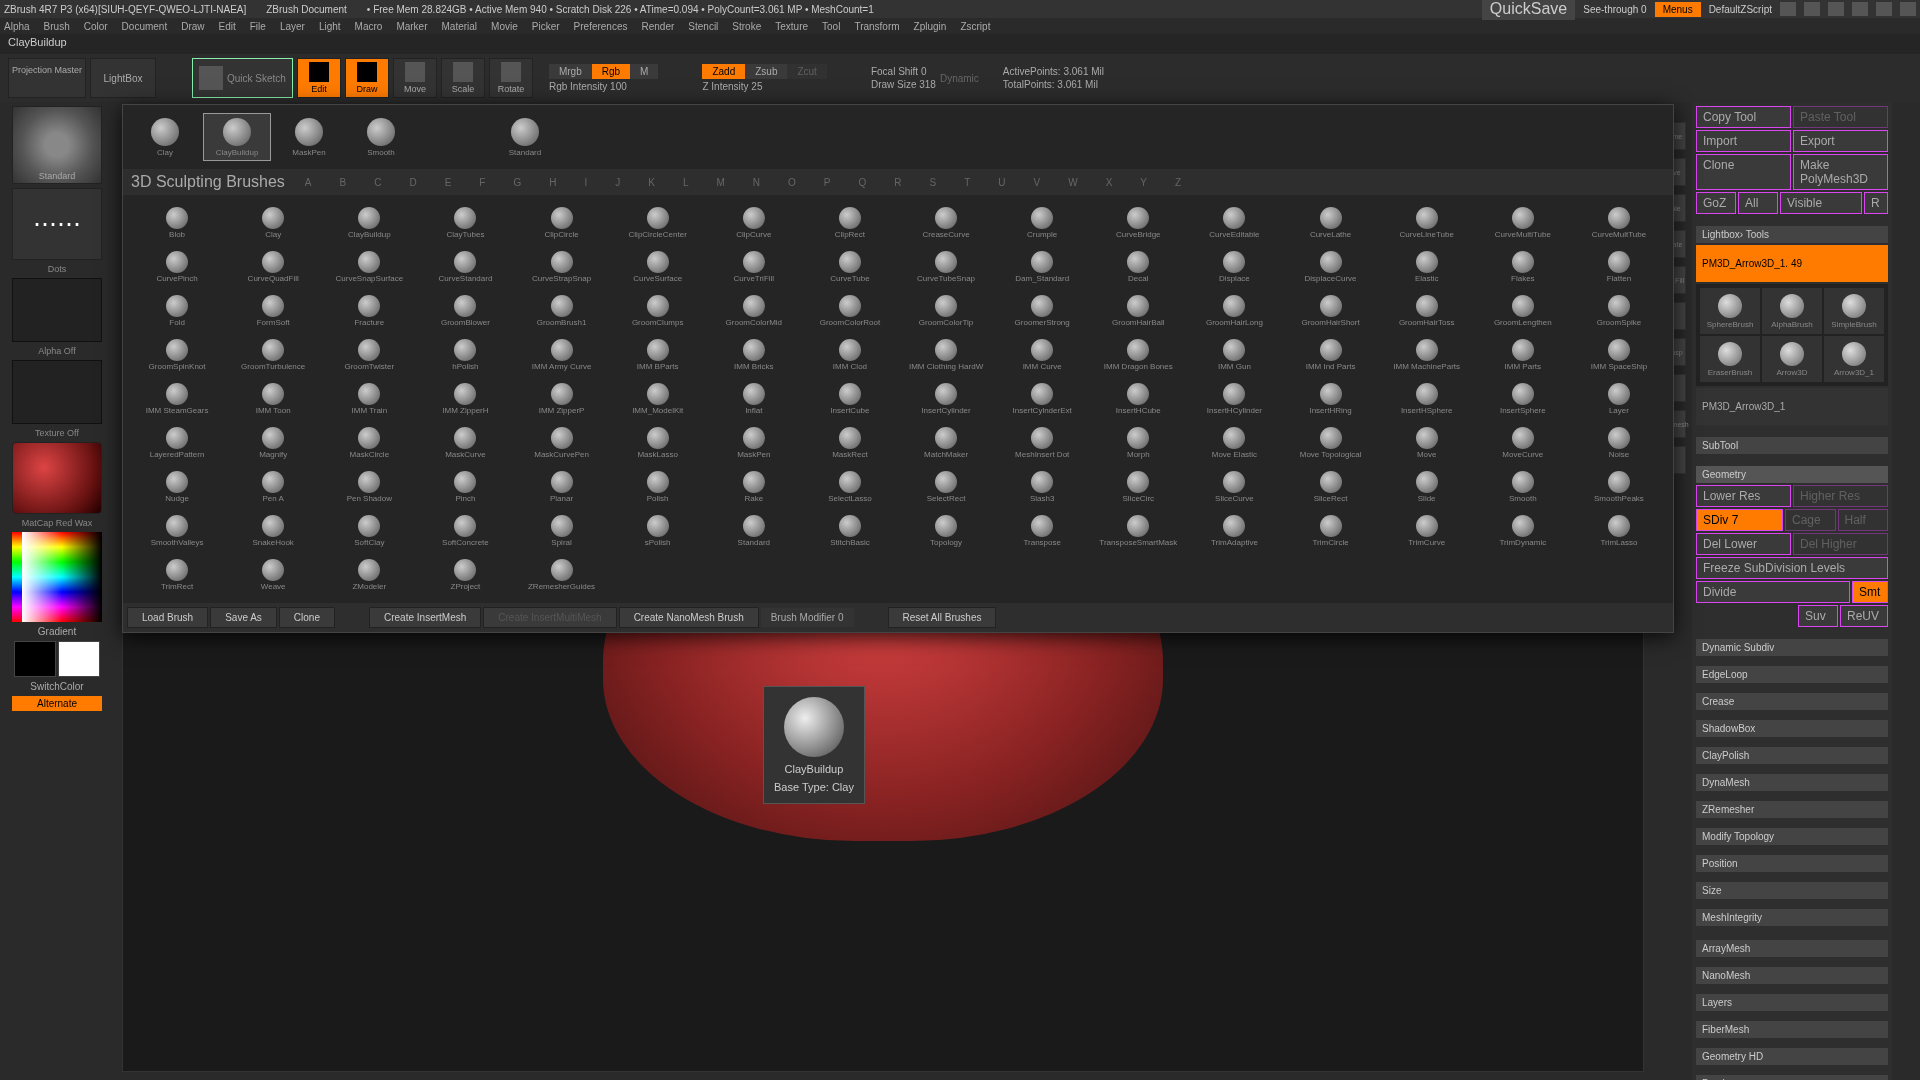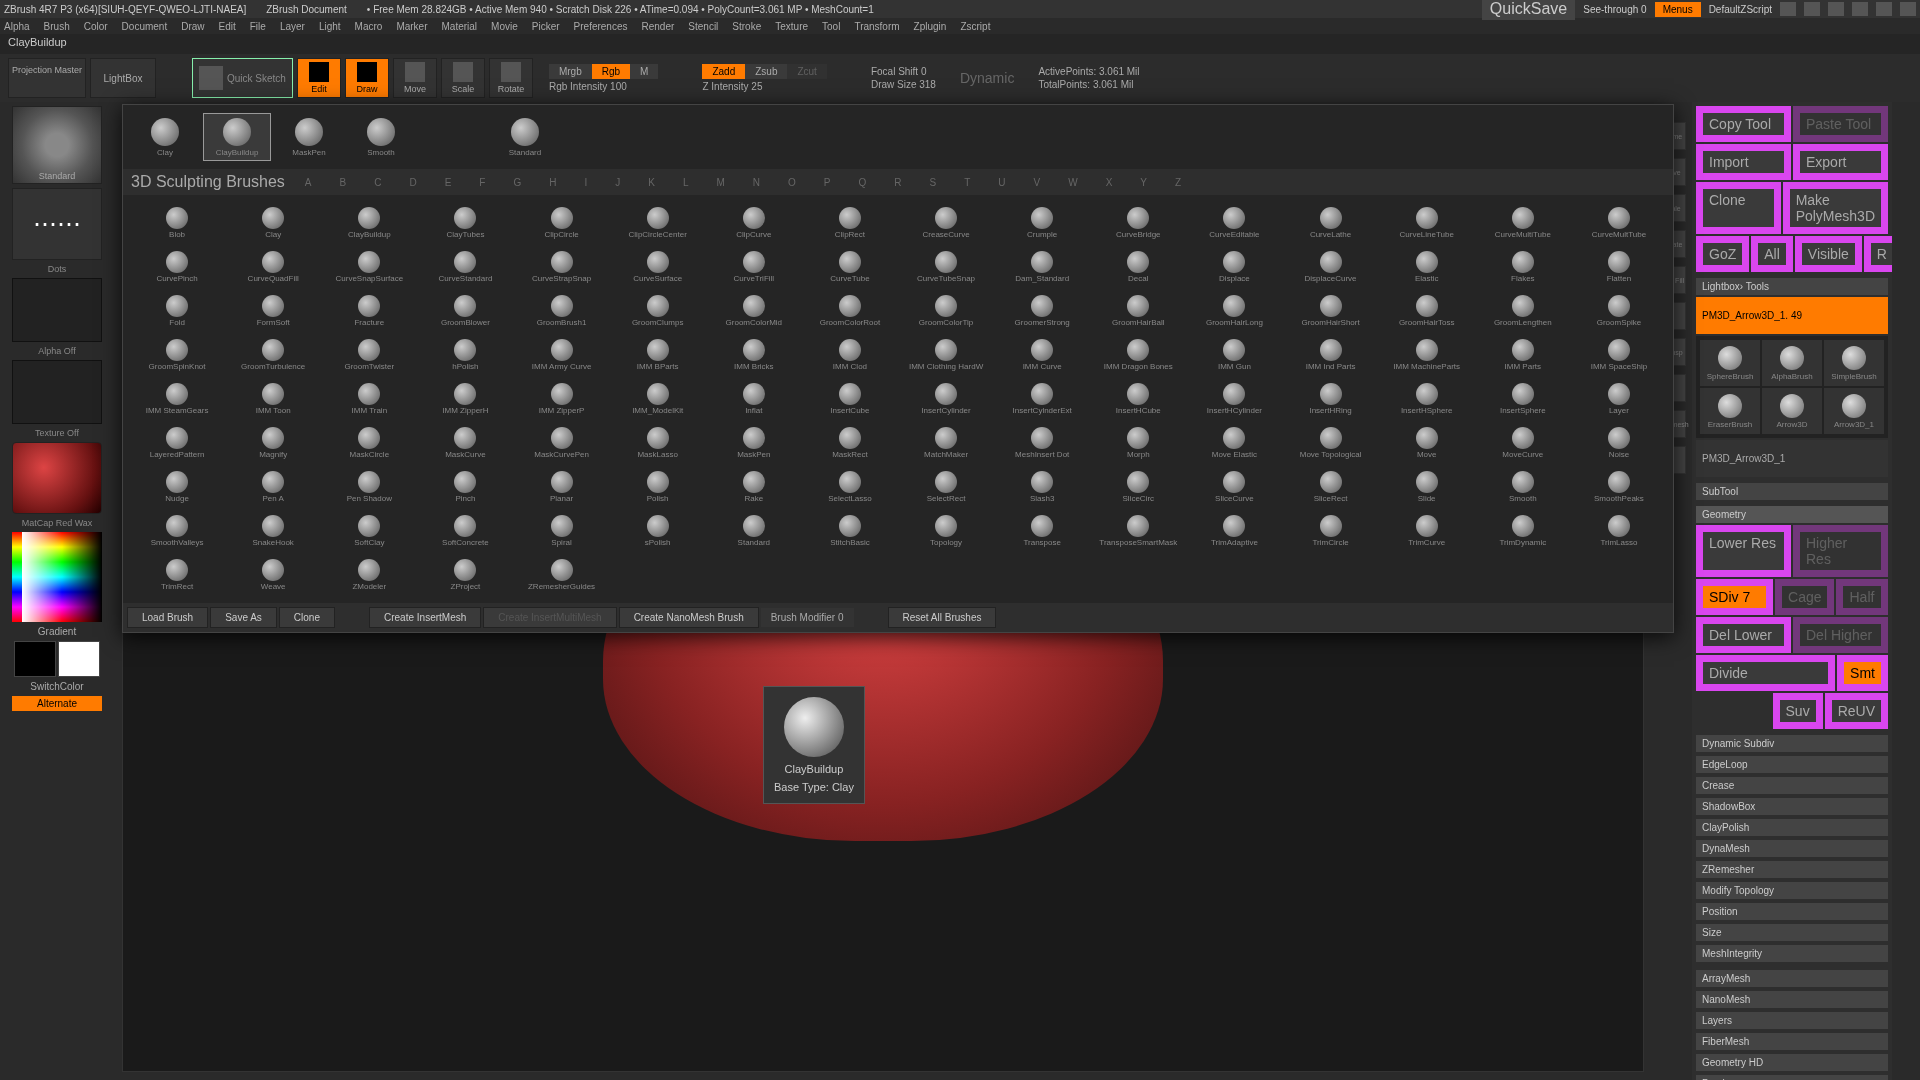--- a/index.html
+++ b/index.html
@@ -32,23 +32,23 @@
 .canvas{position:absolute;inset:8px;background:#1a1a1a;border:1px solid #333}
 .obj{position:absolute;left:50%;top:370px;transform:translateX(-50%);width:560px;height:360px;background:radial-gradient(ellipse at 50% 30%,#d44,#822 60%,#411);border-radius:50% 50% 45% 45%}
 .tooltip{position:absolute;left:640px;top:575px;background:#333;border:1px solid #555;padding:10px;display:flex;flex-direction:column;align-items:center;gap:6px}
 .tooltip .ball{width:60px;height:60px;background:radial-gradient(circle at 35% 35%,#eee,#888 60%,#444);border-radius:50%}
 .tooltip .t1{font-size:11px;color:#ccc}
 .tooltip .t2{font-size:11px;color:#ccc}
 .right-shelf{width:40px;background:#2a2a2a;display:flex;flex-direction:column;align-items:center;gap:8px;padding-top:20px}
 .shelf-ico{width:28px;height:28px;background:#444;border:1px solid #333;font-size:7px;color:#888;display:flex;align-items:center;justify-content:center;text-align:center}
 .right-palette{width:200px;background:#2e2e2e;display:flex;flex-direction:column;padding:4px;gap:2px}
 .pal-row{display:flex;gap:2px}
-.pal-btn{flex:1;background:#3a3a3a;padding:3px 6px;font-size:14px;color:#aaa;border:7px solid #d946ef}
+.pal-btn{flex:1;background:#3a3a3a;padding:3px 6px;font-size:12px;color:#aaa;border:1px solid #d946ef}
 .pal-btn.orange{background:#ff7b00;color:#000}
-.pal-header{background:#444;padding:3px 6px;font-size:10px;color:#ccc;margin-top:4px}
+.pal-header{background:#444;padding:3px 6px;font-size:10px;color:#ccc;margin-top:10px}
 .pal-slider{background:#333;padding:13px 6px;font-size:10px;color:#aaa;position:relative}
 .tool-thumbs{display:grid;grid-template-columns:1fr 1fr 1fr;gap:2px;padding:4px;background:#222}
 .tool-thumb{height:46px;background:#333;display:flex;flex-direction:column;align-items:center;justify-content:center;font-size:8px;color:#888}
 .tool-thumb .tball{width:24px;height:24px;background:radial-gradient(circle at 35% 35%,#ddd,#666);border-radius:50%;margin-bottom:2px}
 .far-right{width:28px;background:#2a2a2a}
 
 
 .popup{position:absolute;left:122px;top:104px;right:246px;background:#2a2a2a;border:1px solid #444;box-shadow:0 4px 20px rgba(0,0,0,0.8);z-index:100}
 .popup-title{text-align:center;padding:4px;font-size:11px;color:#aaa;background:#2a2a2a}
 .qp-row{display:flex;gap:4px;padding:8px;background:#252525}
@@ -165,21 +165,21 @@
         <span class="orange-seg">Zadd</span>
         <span class="gray-seg">Zsub</span>
         <span class="gray-seg" style="opacity:.4">Zcut</span>
       </div>
     <div class="slider-label">Z Intensity 25</div>
   </div>
   <div class="slider-group" style="margin-left:40px">
     <div class="slider-label">Focal Shift 0</div>
     <div class="slider-label">Draw Size 318</div>
   </div>
-  <div style="margin-left:20px;font-size:14px;color:#666">Dynamic</div>
+  <div style="font-size:10px;color:#666">Dynamic</div>
   <div class="slider-group" style="margin-left:20px">
     <div class="slider-label">ActivePoints: 3.061 Mil</div>
     <div class="slider-label">TotalPoints: 3.061 Mil</div>
   </div>
 </div>
 
 <div class="main">
   <div class="left-panel">
     <div class="brush-preview">
         <span class="label">Standard</span>
@@ -284,20 +284,21 @@
       </div>
     <div class="pal-row">
         <div class="pal-btn orange" style="flex:2">SDiv 7</div>
         <div class="pal-btn" style="opacity:.4">Cage</div>
         <div class="pal-btn" style="opacity:.4">Half</div>
       </div>
     <div class="pal-row">
         <div class="pal-btn">Del Lower</div>
         <div class="pal-btn" style="opacity:.4">Del Higher</div>
       </div>
+    <div class="pal-btn">Freeze SubDivision Levels</div>
     <div class="pal-row">
         <div class="pal-btn" style="flex:2">Divide</div>
         <div class="pal-btn orange" style="flex:0 0 36px">Smt</div>
       </div>
     <div class="pal-row" style="justify-content:flex-end">
         <div class="pal-btn" style="flex:0 0 40px">Suv</div>
         <div class="pal-btn" style="flex:0 0 48px">ReUV</div>
       </div>
     <div id="geo-items">
         <div class="pal-header">Dynamic Subdiv</div>

